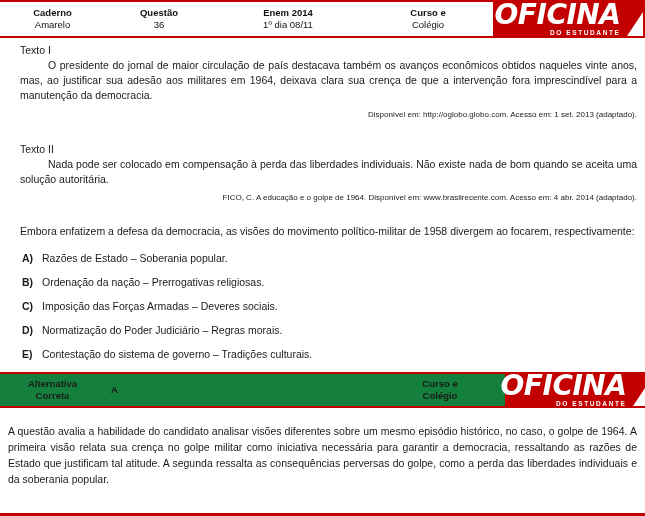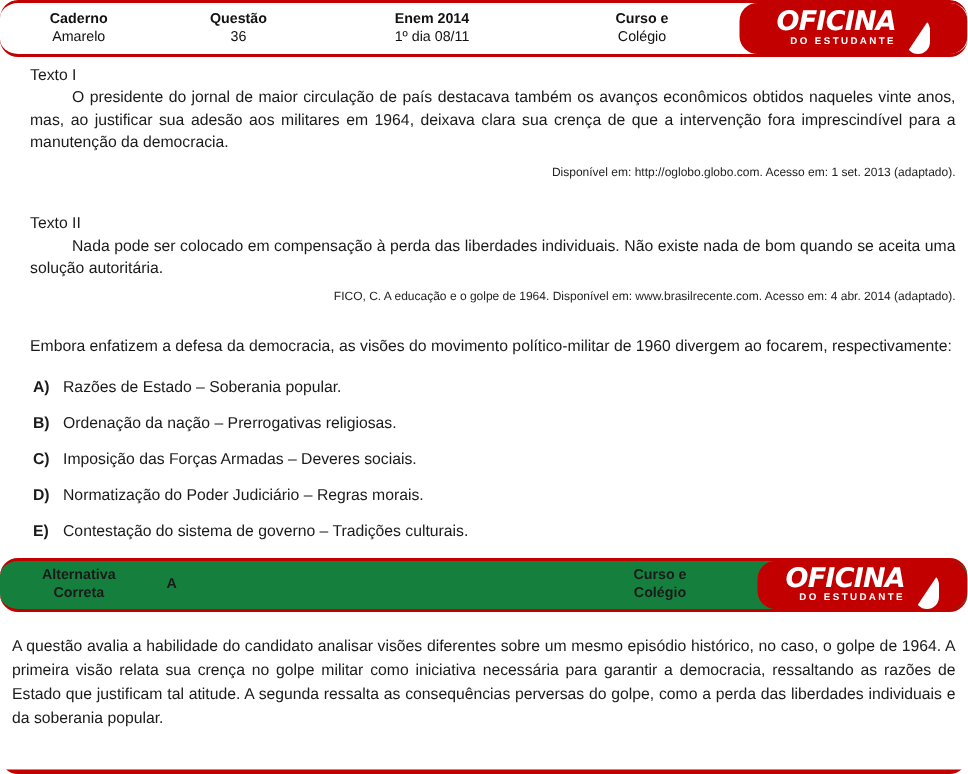--- a/index.html
+++ b/index.html
@@ -1,15 +1,15 @@
 <!DOCTYPE html>
 <html><head>
 <meta charset="utf-8">
 <style>
-  * { box-sizing: border-box; border-radius: 12px; }
+  * { box-sizing: border-box; }
   html, body {
     margin: 0; padding: 0;
     background: #ffffff;
   }
   body {
     width: 645px;
     height: 516px;
     font-family: "Liberation Sans", sans-serif;
     color: #1a1a1a;
     position: relative;
@@ -53,21 +53,21 @@
   }
   .logo-wrap {
     display: flex;
     flex-direction: column;
     align-items: flex-end;
     line-height: 1;
     padding-right: 6px;
   }
   .logo-main {
     color: #ffffff;
-    font-size: 18px;
+    font-size: 28px;
     font-weight: bold;
     font-style: italic;
     letter-spacing: -0.5px;
     font-family: "DejaVu Sans", sans-serif;
   }
   .logo-sub {
     color: #ffffff;
     font-size: 6.5px;
     font-weight: bold;
     letter-spacing: 1.6px;
@@ -217,21 +217,21 @@
   <div class="fonte">Disponível em: http://oglobo.globo.com. Acesso em: 1 set. 2013 (adaptado).</div>
 
   <div class="gap-lg"></div>
 
   <div class="texto-label">Texto II</div>
   <p class="para indent">Nada pode ser colocado em compensação à perda das liberdades individuais. Não existe nada de bom quando se aceita uma solução autoritária.</p>
   <div class="fonte">FICO, C. A educação e o golpe de 1964. Disponível em: www.brasilrecente.com. Acesso em: 4 abr. 2014 (adaptado).</div>
 
   <div class="gap-lg"></div>
 
-  <p class="enunciado">Embora enfatizem a defesa da democracia, as visões do movimento político-militar de 1960 divergem ao focarem, respectivamente:</p>
+  <p class="enunciado">Embora enfatizem a defesa da democracia, as visões do movimento político-militar de 1958 divergem ao focarem, respectivamente:</p>
 
   <div class="alternativas">
     <div class="alt-row">
       <span class="alt-letter">A)</span>
       <span class="alt-text">Razões de Estado – Soberania popular.</span>
     </div>
     <div class="alt-row">
       <span class="alt-letter">B)</span>
       <span class="alt-text">Ordenação da nação – Prerrogativas religiosas.</span>
     </div>

